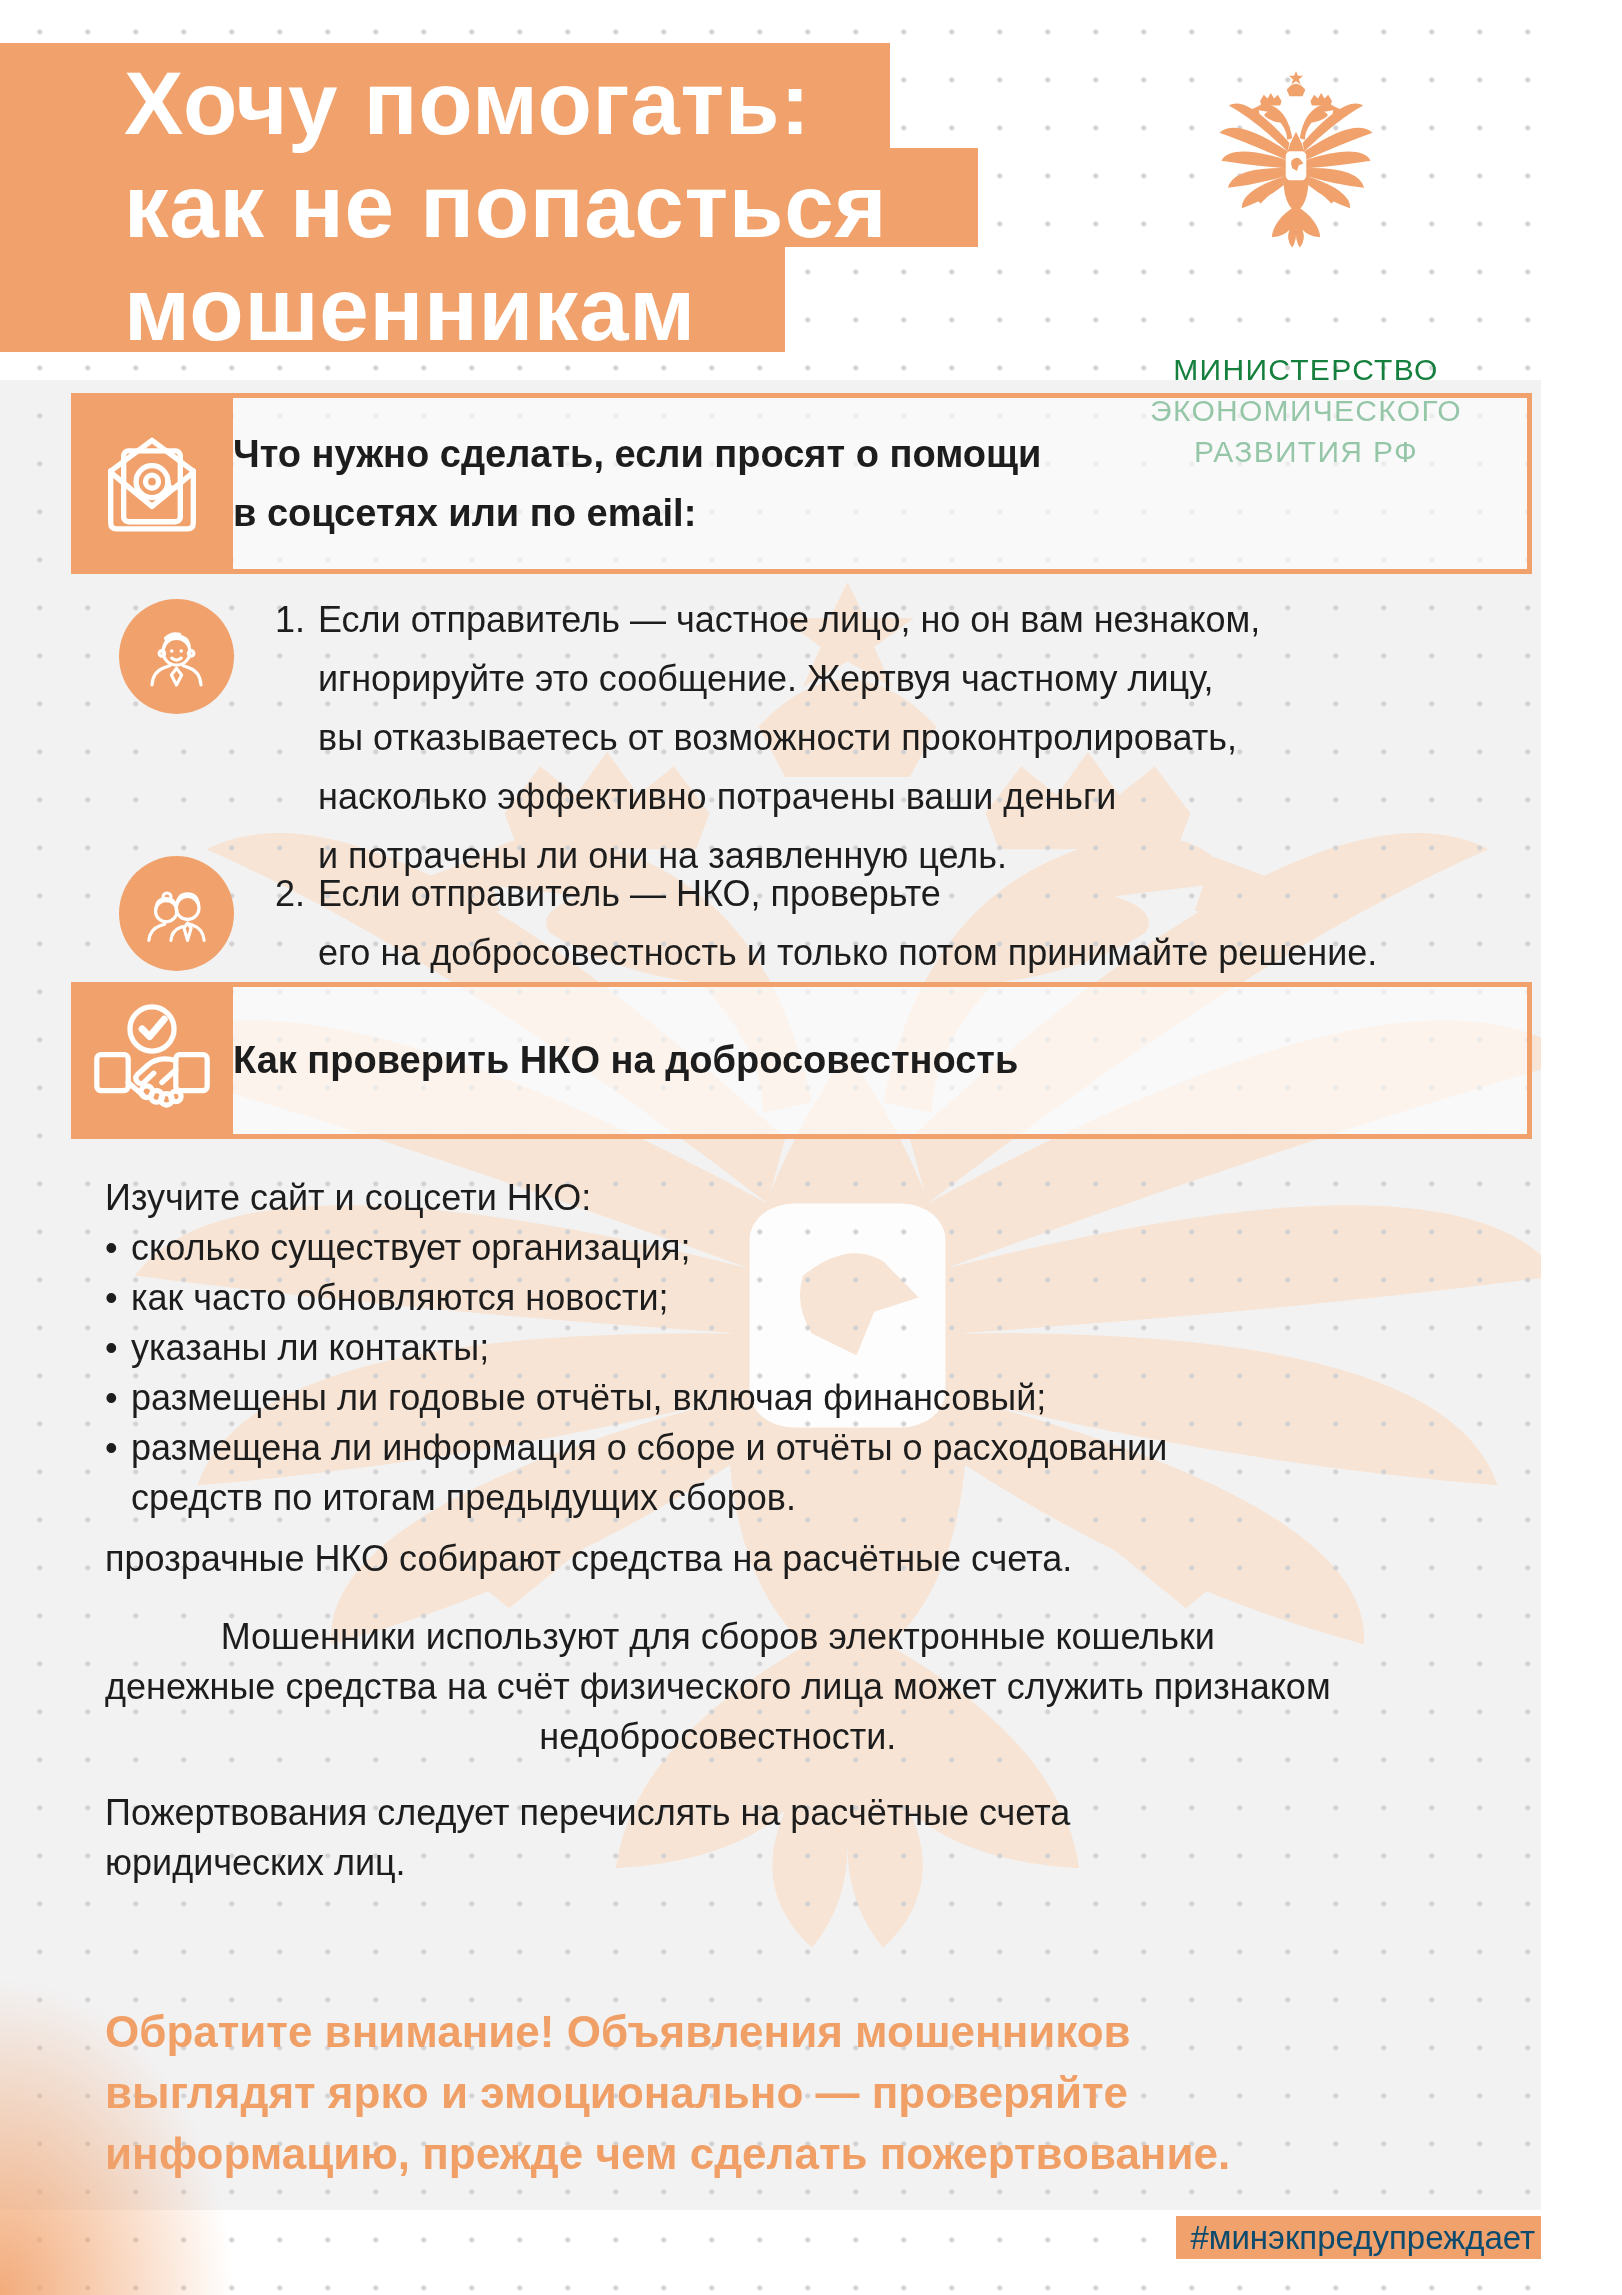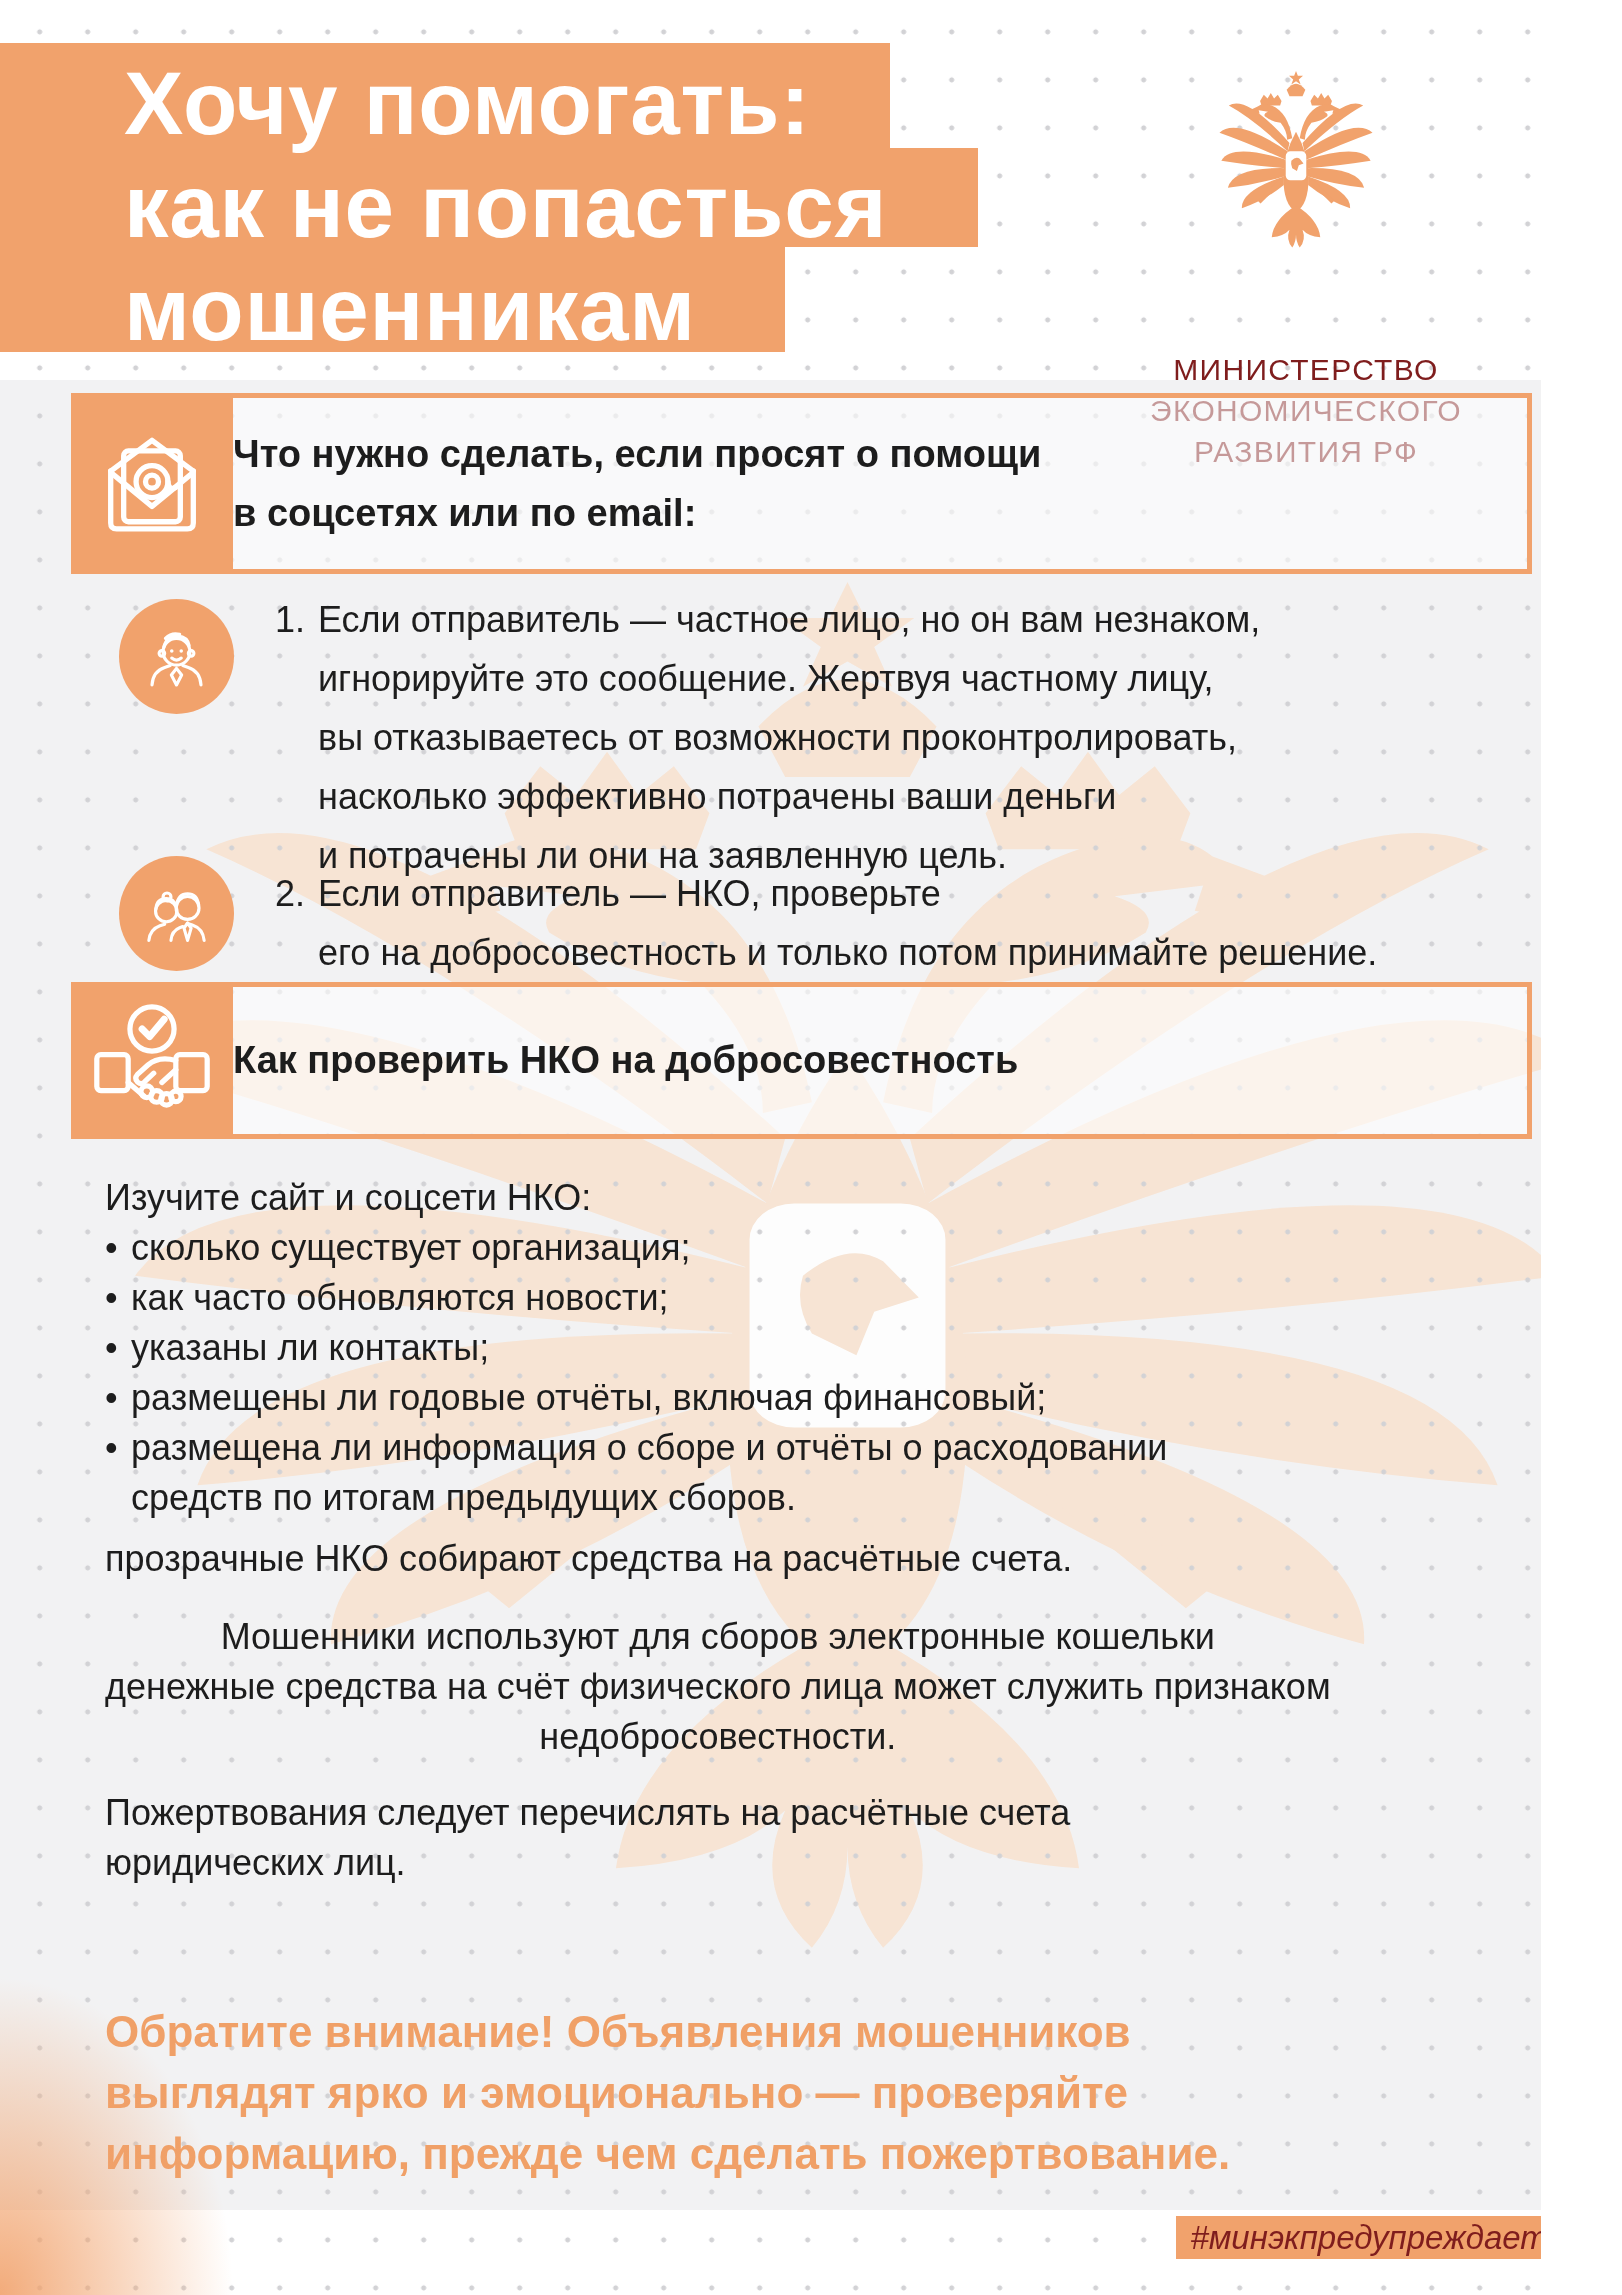--- a/index.html
+++ b/index.html
@@ -20,21 +20,21 @@
   .band{position:absolute;left:0;background:#f1a26c;}
   .band1{top:43px;height:105px;width:890px;}
   .band2{top:148px;height:99px;width:978px;}
   .band3{top:247px;height:105px;width:785px;}
   .title-text{position:absolute;left:124px;top:52px;font-size:89px;line-height:103px;
               font-weight:700;color:#ffffff;letter-spacing:0.7px;white-space:nowrap;}
 
   
   .logo-eagle{position:absolute;left:1212px;top:59px;width:168px;height:222px;color:#f1a26c;}
   .ministry{position:absolute;left:1116px;top:349px;width:380px;text-align:center;
-            color:#7f1d1d;font-size:30px;line-height:41px;letter-spacing:1.3px;}
+            color:#15803d;font-size:30px;line-height:41px;letter-spacing:1.3px;}
 
   
   .banner{position:absolute;left:71px;width:1461px;display:flex;box-sizing:border-box;}
   .banner-email{top:393px;height:181px;}
   .banner-check{top:982px;height:157px;}
   .iconbox{width:162px;flex:none;background:#f1a26c;display:flex;align-items:center;justify-content:center;}
   .banner-content{flex:1;border:5.2px solid #f1a26c;border-left:none;background:rgba(255,255,255,.55);
                   display:flex;flex-direction:column;justify-content:center;}
   .banner-content div{font-size:38px;line-height:59px;font-weight:700;white-space:nowrap;}
 
@@ -53,22 +53,22 @@
   .body-copy{position:absolute;left:105px;top:1173px;font-size:36px;line-height:50px;white-space:nowrap;}
   .bullet-row{display:flex;}
   .bullet-dot{width:26px;flex:none;}
   .para-1{margin-top:11px;}
   .para-2{margin-top:28px;text-align:center;}
   .para-3{margin-top:26px;}
 
   
   .highlight{position:absolute;left:105px;top:2001px;font-size:44px;line-height:61px;
              font-weight:700;color:#f0a067;white-space:nowrap;}
-  .badge{position:absolute;left:1176px;top:2216px;height:43px;background:#f1a26c;color:#7f1d1d;
-         font-size:33px;line-height:43px;padding:0 14.4px;white-space:nowrap;font-style:italic;}
+  .badge{position:absolute;left:1176px;top:2216px;height:43px;background:#f1a26c;color:#0c4a6e;
+         font-size:33px;line-height:43px;padding:0 14.4px;white-space:nowrap;}
 
   .defs{position:absolute;width:0;height:0;overflow:hidden;}
   .lineart{stroke:#ffffff;fill:none;stroke-linecap:round;stroke-linejoin:round;}
 </style>
 </head>
 <body>
 
 <svg class="defs" aria-hidden="true">
   <defs>
     <g id="eagle">

